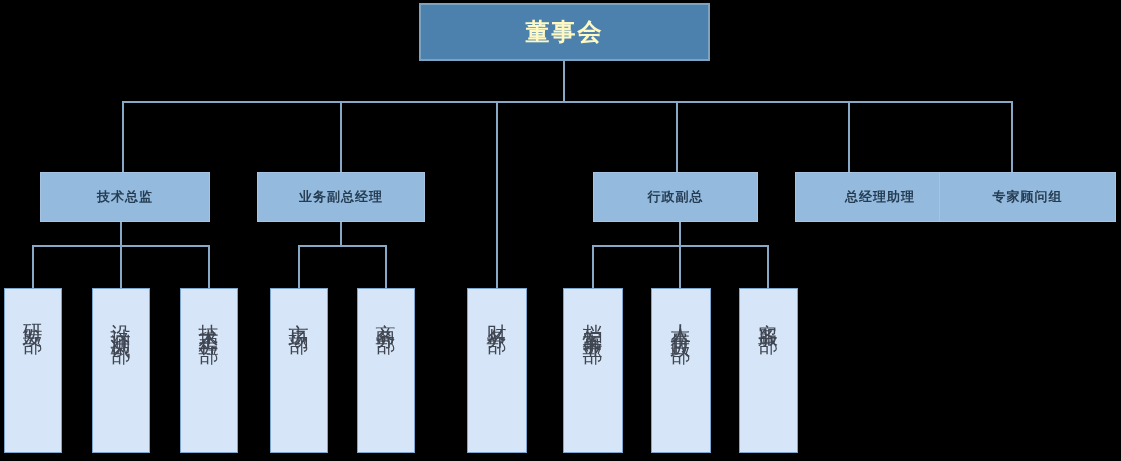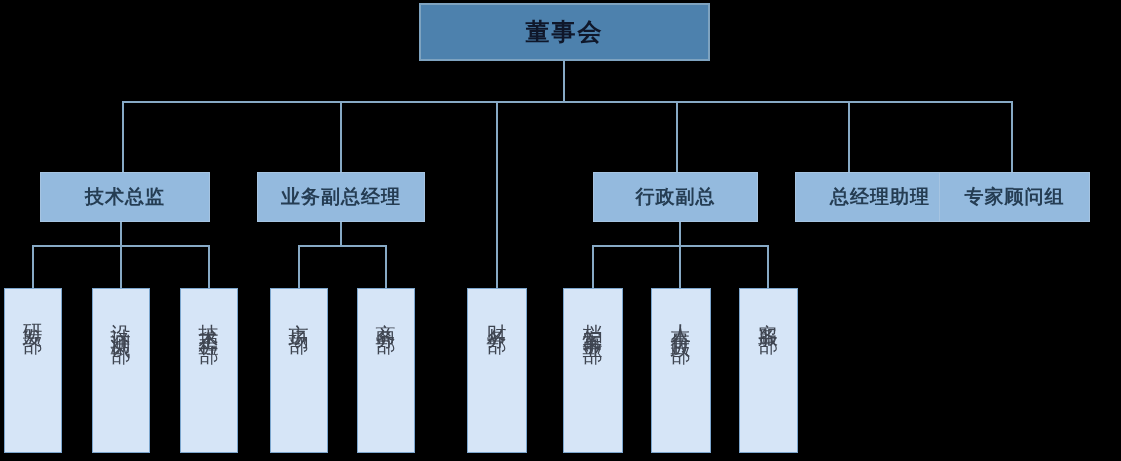--- a/index.html
+++ b/index.html
@@ -12,29 +12,29 @@
   .canvas { position: absolute; inset: 0; }
 
   
   .ln { position: absolute; background: #87a9c5; }
 
   
   .node-root {
     position: absolute; left: 419px; top: 3px; width: 291px; height: 58px;
     background: #4d81ad; border: 2px solid #7ea3c0; box-sizing: border-box;
     display: flex; align-items: center; justify-content: center;
-    color: #0f172a; font-size: 24px; font-weight: bold; letter-spacing: 2px;
+    color: #fef9c3; font-size: 24px; font-weight: bold; letter-spacing: 2px;
   }
 
   
   .node-mgr {
     position: absolute; top: 172px; height: 50px;
     background: #94bade; border: 1px solid #a6c4e1; box-sizing: border-box;
     display: flex; align-items: center; justify-content: center;
-    color: #253d53; font-size: 19px; font-weight: bold; letter-spacing: 1px;
+    color: #253d53; font-size: 13px; font-weight: bold; letter-spacing: 1px;
   }
 
   
   .node-dept {
     position: absolute; top: 288px; height: 165px;
     background: #d6e5f7; border: 1px solid #7ca6ce; box-sizing: border-box;
     display: flex; justify-content: center;
     padding-top: 19px;
     color: #3f4551; font-size: 20px; font-weight: normal;
   }
@@ -83,21 +83,21 @@
   </div>
   <div class="node-mgr" style="left:257px; width:168px;">
     <span>业务副总经理</span>
   </div>
   <div class="node-mgr" style="left:593px; width:165px;justify-content:center;">
     <span>行政副总</span>
   </div>
   <div class="node-mgr" style="left:795px; width:170px;">
     <span>总经理助理</span>
   </div>
-  <div class="node-mgr" style="left:939px; width:151px;">
+  <div class="node-mgr" style="left:939px; width:177px;">
     <span>专家顾问组</span>
   </div>
 
   <div class="node-dept" style="left:4px; width:58px;">
     <span class="vtext">研发部</span>
   </div>
   <div class="node-dept" style="left:92px; width:58px;">
     <span class="vtext">设计测试部</span>
   </div>
   <div class="node-dept" style="left:180px; width:58px;">

